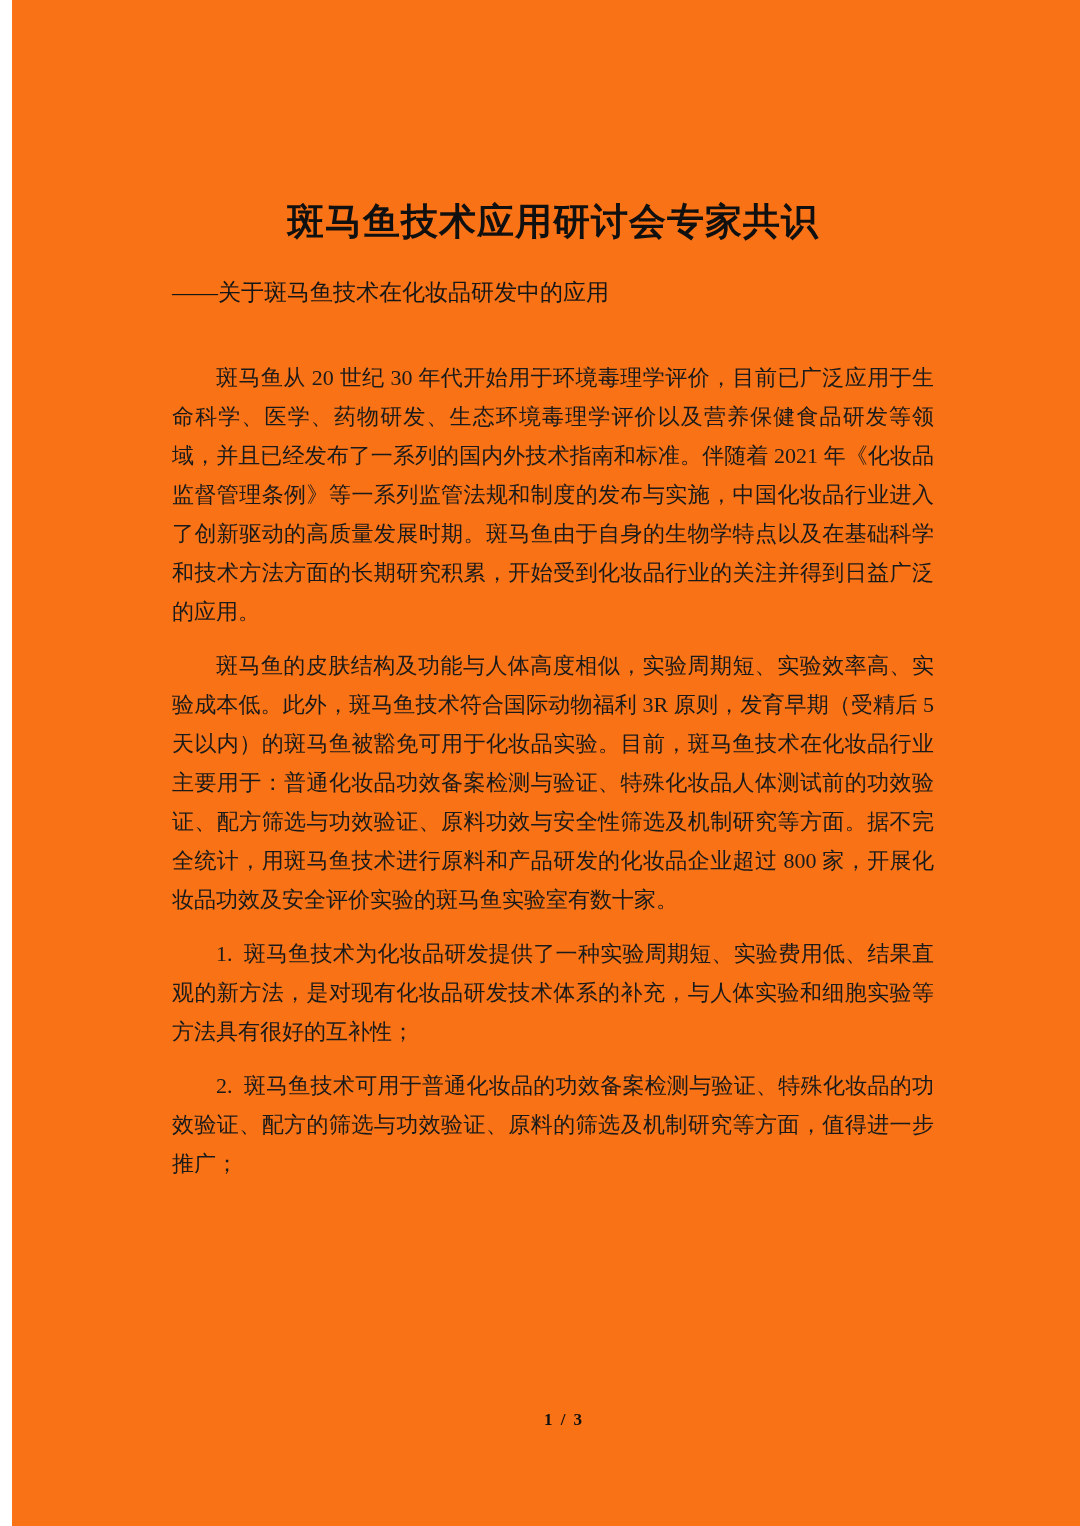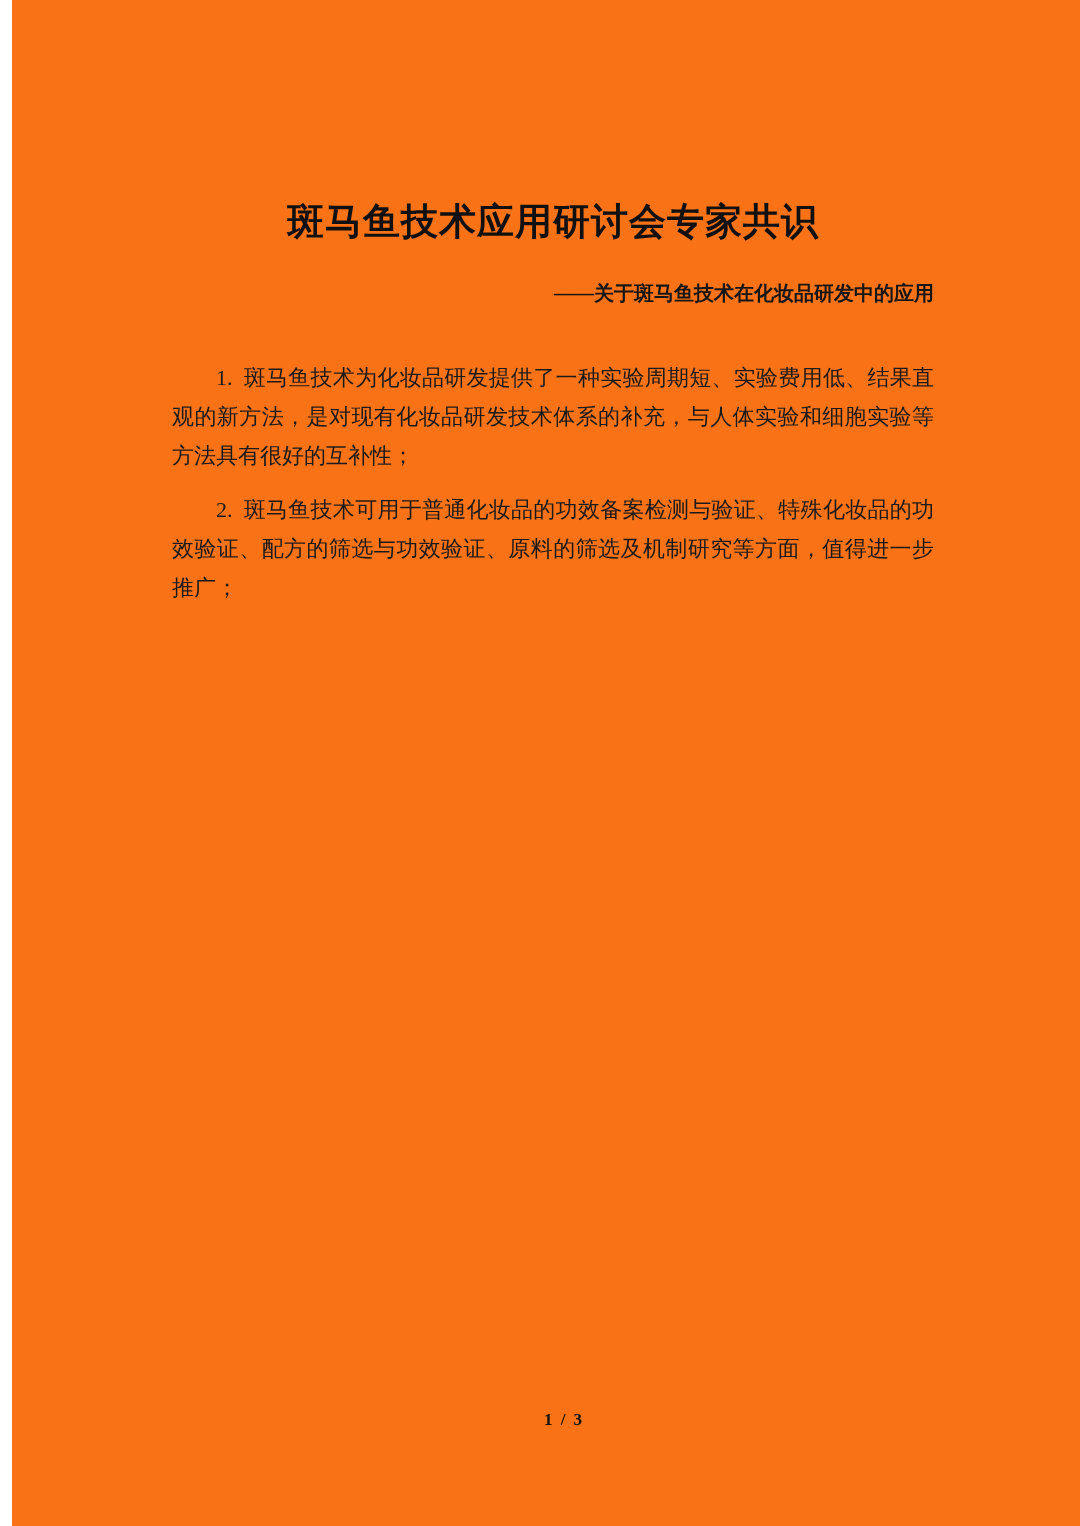--- a/index.html
+++ b/index.html
@@ -27,24 +27,24 @@
     margin: 0;
     text-align: center;
     font-size: 37px;
     line-height: 48px;
     font-weight: bold;
     color: #101010;
     letter-spacing: 1px;
   }
   .subtitle {
     margin: 32px 0 0 0;
-    text-align: right;
-    font-size: 20px;
+    text-align: left;
+    font-size: 23px;
     line-height: 30px;
-    font-weight: bold;
+    font-weight: normal;
     color: #161616;
   }
   .body-text {
     margin-top: 50px;
   }
   .para {
     margin: 0 0 15px 0;
     font-size: 22px;
     line-height: 39px;
     text-align: justify;
@@ -68,18 +68,20 @@
   }
 </style>
 </head>
 <body>
 
 <div class="page">
   <div class="content">
     <h1 class="title">斑马鱼技术应用研讨会专家共识</h1>
     <h2 class="subtitle">——关于斑马鱼技术在化妆品研发中的应用</h2>
     <div class="body-text">
+      <p class="para">斑马鱼从 20 世纪 30 年代开始用于环境毒理学评价，目前已广泛应用于生命科学、医学、药物研发、生态环境毒理学评价以及营养保健食品研发等领域，并且已经发布了一系列的国内外技术指南和标准。伴随着 2021 年《化妆品监督管理条例》等一系列监管法规和制度的发布与实施，中国化妆品行业进入了创新驱动的高质量发展时期。斑马鱼由于自身的生物学特点以及在基础科学和技术方法方面的长期研究积累，开始受到化妆品行业的关注并得到日益广泛的应用。</p>
+      <p class="para">斑马鱼的皮肤结构及功能与人体高度相似，实验周期短、实验效率高、实验成本低。此外，斑马鱼技术符合国际动物福利 3R 原则，发育早期（受精后 5 天以内）的斑马鱼被豁免可用于化妆品实验。目前，斑马鱼技术在化妆品行业主要用于：普通化妆品功效备案检测与验证、特殊化妆品人体测试前的功效验证、配方筛选与功效验证、原料功效与安全性筛选及机制研究等方面。据不完全统计，用斑马鱼技术进行原料和产品研发的化妆品企业超过 800 家，开展化妆品功效及安全评价实验的斑马鱼实验室有数十家。</p>
       <p class="para">1. 斑马鱼技术为化妆品研发提供了一种实验周期短、实验费用低、结果直观的新方法，是对现有化妆品研发技术体系的补充，与人体实验和细胞实验等方法具有很好的互补性；</p>
       <p class="para">2. 斑马鱼技术可用于普通化妆品的功效备案检测与验证、特殊化妆品的功效验证、配方的筛选与功效验证、原料的筛选及机制研究等方面，值得进一步推广；</p>
     </div>
   </div>
   <div class="footer">1 / 3</div>
 </div>
 
 </body></html>

